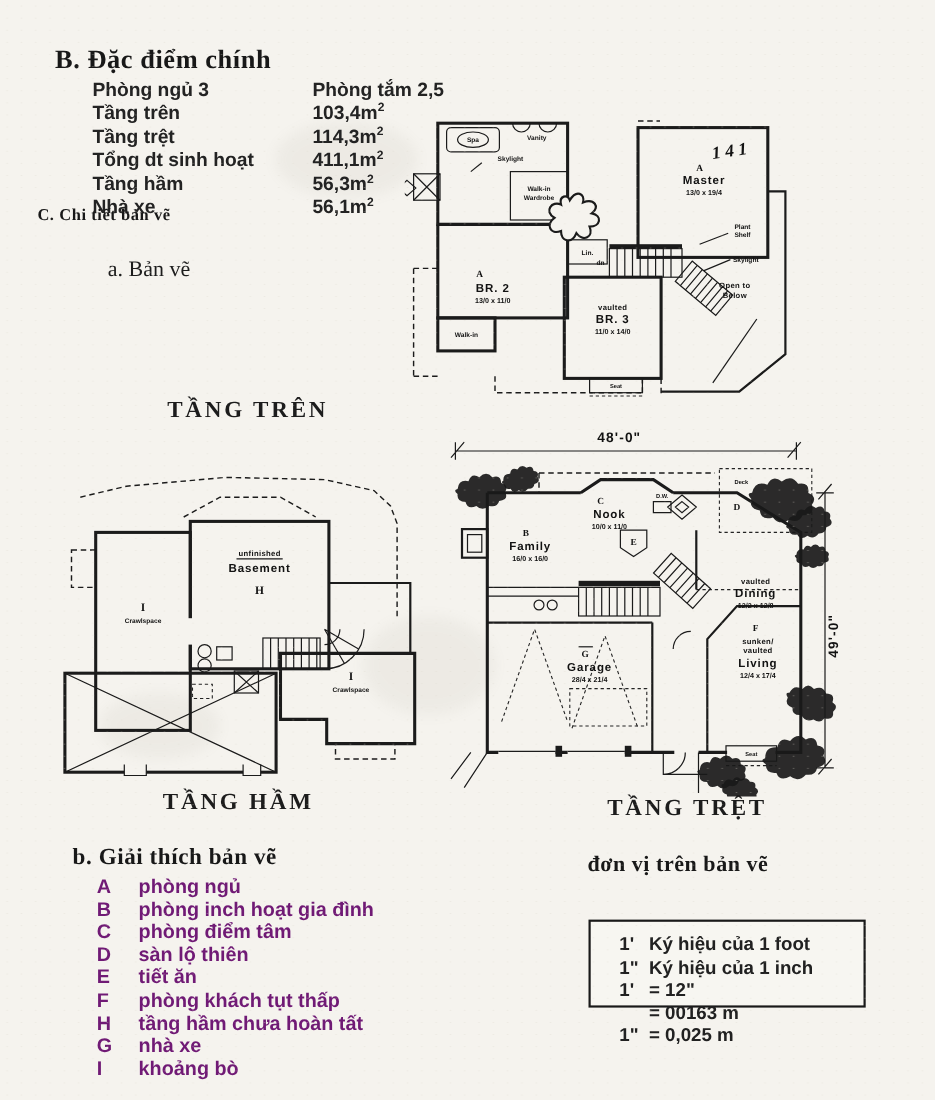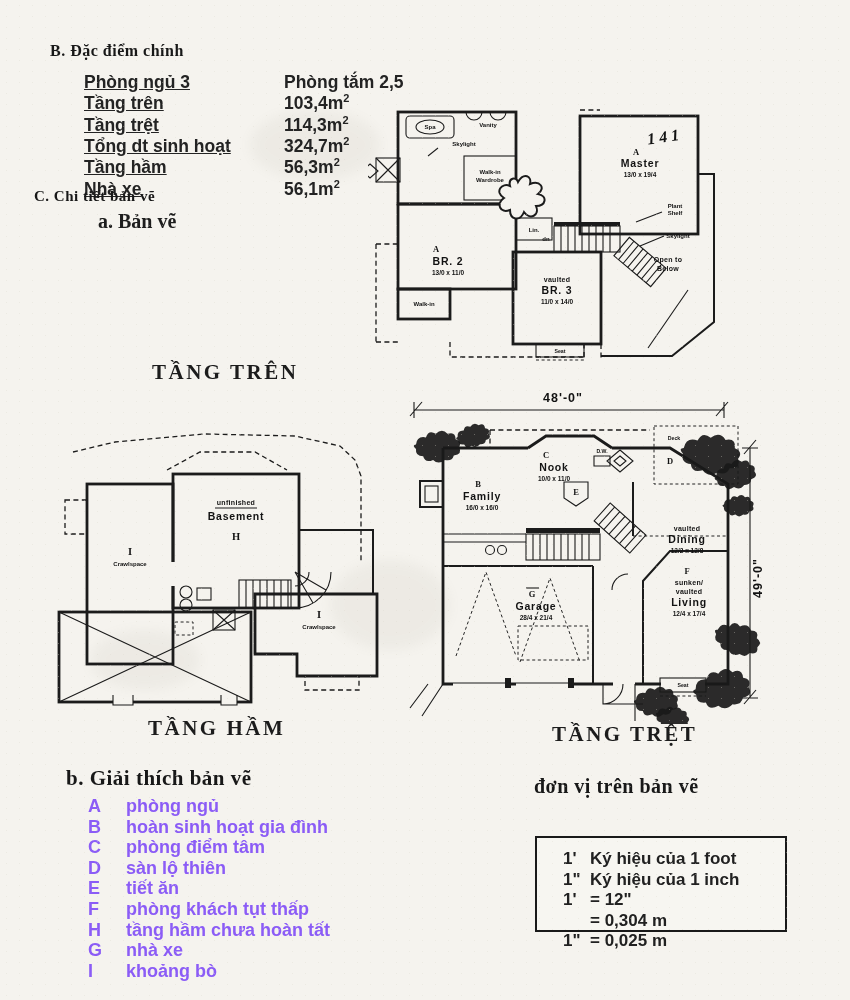--- a/index.html
+++ b/index.html
@@ -9,38 +9,38 @@
     font-family:"Liberation Sans",sans-serif;color:#1d1d1d;
   }
   body::after{
     content:"";position:absolute;inset:0;pointer-events:none;z-index:30;
     background-image:radial-gradient(#dcd8cc 0.8px, transparent 0.9px);
     background-size:13px 11px;opacity:.35;
   }
   .smudge{position:absolute;border-radius:50%;filter:blur(6px);background:#8a8574;opacity:.07;}
   
   .h-serif{font-family:"Liberation Serif",serif;font-weight:700;color:#181818;}
-  .sec-b-head{position:absolute;left:50px;top:42px;font-size:16px;letter-spacing:.5px;}
+  .sec-b-head{position:absolute;left:50px;top:42px;font-size:24px;letter-spacing:.5px;}
   .spec-list{position:absolute;left:84px;top:71px;width:360px;}
   .spec-row{height:21.4px;font-size:17.5px;font-weight:600;color:#232323;white-space:nowrap;}
-  .spec-name{display:inline-block;width:200px;text-decoration:underline;}
+  .spec-name{display:inline-block;width:200px;}
   .spec-val sup{font-size:11px;}
   .sec-c-head{position:absolute;left:34px;top:188px;font-size:15px;letter-spacing:.5px;font-family:Liberation Serif, serif;}
-  .sub-a{position:absolute;left:98px;top:210px;font-size:20px;font-family:"Liberation Serif",serif;font-weight:700;}
+  .sub-a{position:absolute;left:98px;top:234px;font-size:20px;font-family:"Liberation Serif",serif;font-weight:400;}
   .plan-caption{position:absolute;font-family:"Liberation Serif",serif;font-weight:700;font-size:21px;letter-spacing:2.5px;color:#1c1c1c;}
   .cap-upper{left:152px;top:360px;}
   .cap-basement{left:148px;top:716px;}
   .cap-ground{left:552px;top:722px;}
   .legend-head{position:absolute;left:66px;top:766px;font-size:21px;letter-spacing:.5px;}
   .legend-list{position:absolute;left:88px;top:796px;}
-  .legend-row{height:20.6px;font-size:18px;font-weight:600;color:#8b5cf6;white-space:nowrap;}
+  .legend-row{height:20.6px;font-size:18px;font-weight:600;color:#701a75;white-space:nowrap;}
   .legend-letter{display:inline-block;width:38px;font-weight:700;}
   .conv-head{position:absolute;left:504px;top:774px;font-size:20px;line-height:25px;letter-spacing:.5px;}
   .conv-head .l2{padding-left:30px;text-align:center;}
-  .conv-box{position:absolute;left:535px;top:836px;width:252px;height:96px;border:2.4px solid #191919;padding:11px 0 0 26px;box-sizing:border-box;background:rgba(250,249,245,.4);}
+  .conv-box{position:absolute;left:535px;top:836px;width:252px;height:80px;border:2.4px solid #191919;padding:11px 0 0 26px;box-sizing:border-box;background:rgba(250,249,245,.4);}
   .conv-row{height:20.6px;font-size:17px;font-weight:600;color:#212121;white-space:nowrap;}
   .conv-sym{display:inline-block;width:27px;}
   
   .plan{position:absolute;}
   .plan .w{fill:none;stroke:#1b1b1b;stroke-width:2.8;stroke-linejoin:miter;}
   .plan .w2{fill:none;stroke:#1b1b1b;stroke-width:2;}
   .plan .tn{fill:none;stroke:#1b1b1b;stroke-width:1.1;}
   .plan .dash{fill:none;stroke:#1b1b1b;stroke-width:1.3;stroke-dasharray:5 3.4;}
   .plan .dashT{fill:none;stroke:#232323;stroke-width:1;stroke-dasharray:3 2.6;}
   .plan .fd{fill:#1b1b1b;stroke:none;}
@@ -66,21 +66,21 @@
 
 <div class="h-serif sec-b-head">
   <span>B.</span>
   <span>Đặc điểm chính</span>
 </div>
 
 <div class="spec-list">
   <div class="spec-row"><span class="spec-name">Phòng ngủ 3</span><span class="spec-val"><span>Phòng tắm 2,5</span><sup></sup></span></div>
   <div class="spec-row"><span class="spec-name">Tầng trên</span><span class="spec-val"><span>103,4m</span><sup>2</sup></span></div>
   <div class="spec-row"><span class="spec-name">Tầng trệt</span><span class="spec-val"><span>114,3m</span><sup>2</sup></span></div>
-  <div class="spec-row"><span class="spec-name">Tổng dt sinh hoạt</span><span class="spec-val"><span>324,7m</span><sup>2</sup></span></div>
+  <div class="spec-row"><span class="spec-name">Tổng dt sinh hoạt</span><span class="spec-val"><span>411,1m</span><sup>2</sup></span></div>
   <div class="spec-row"><span class="spec-name">Tầng hầm</span><span class="spec-val"><span>56,3m</span><sup>2</sup></span></div>
   <div class="spec-row"><span class="spec-name">Nhà xe</span><span class="spec-val"><span>56,1m</span><sup>2</sup></span></div>
 </div>
 
 <div class="h-serif sec-c-head">
   <span>C.</span>
   <span>Chi tiết bản vẽ</span>
 </div>
 <div class="sub-a">a. Bản vẽ</div>
 
@@ -297,32 +297,32 @@
     <text class="tb10" x="138" y="224">Garage</text>
     <text class="td" x="138" y="234">28/4 x 21/4</text>
     <text class="ts" x="285" y="301">Seat</text>
   </g>
 </svg>
 <div class="plan-caption cap-ground">TẦNG TRỆT</div>
 
 <div class="h-serif legend-head">b. Giải thích bản vẽ</div>
 <div class="legend-list">
   <div class="legend-row"><span class="legend-letter">A</span><span>phòng ngủ</span></div>
-  <div class="legend-row"><span class="legend-letter">B</span><span>hoàn sinh hoạt gia đình</span></div>
+  <div class="legend-row"><span class="legend-letter">B</span><span>phòng inch hoạt gia đình</span></div>
   <div class="legend-row"><span class="legend-letter">C</span><span>phòng điểm tâm</span></div>
   <div class="legend-row"><span class="legend-letter">D</span><span>sàn lộ thiên</span></div>
   <div class="legend-row"><span class="legend-letter">E</span><span>tiết ăn</span></div>
   <div class="legend-row"><span class="legend-letter">F</span><span>phòng khách tụt thấp</span></div>
   <div class="legend-row"><span class="legend-letter">H</span><span>tầng hầm chưa hoàn tất</span></div>
   <div class="legend-row"><span class="legend-letter">G</span><span>nhà xe</span></div>
   <div class="legend-row"><span class="legend-letter">I</span><span>khoảng bò</span></div>
 </div>
 
 <div class="h-serif conv-head">
   <div class="l2">đơn vị trên bản vẽ</div>
 </div>
 <div class="conv-box">
   <div class="conv-row"><span class="conv-sym">1'</span><span>Ký hiệu của 1 foot</span></div>
   <div class="conv-row"><span class="conv-sym">1"</span><span>Ký hiệu của 1 inch</span></div>
   <div class="conv-row"><span class="conv-sym">1'</span><span>= 12"</span></div>
-  <div class="conv-row"><span class="conv-sym"></span><span>= 0,304 m</span></div>
+  <div class="conv-row"><span class="conv-sym"></span><span>= 00163 m</span></div>
   <div class="conv-row"><span class="conv-sym">1"</span><span>= 0,025 m</span></div>
 </div>
 
 </body></html>

